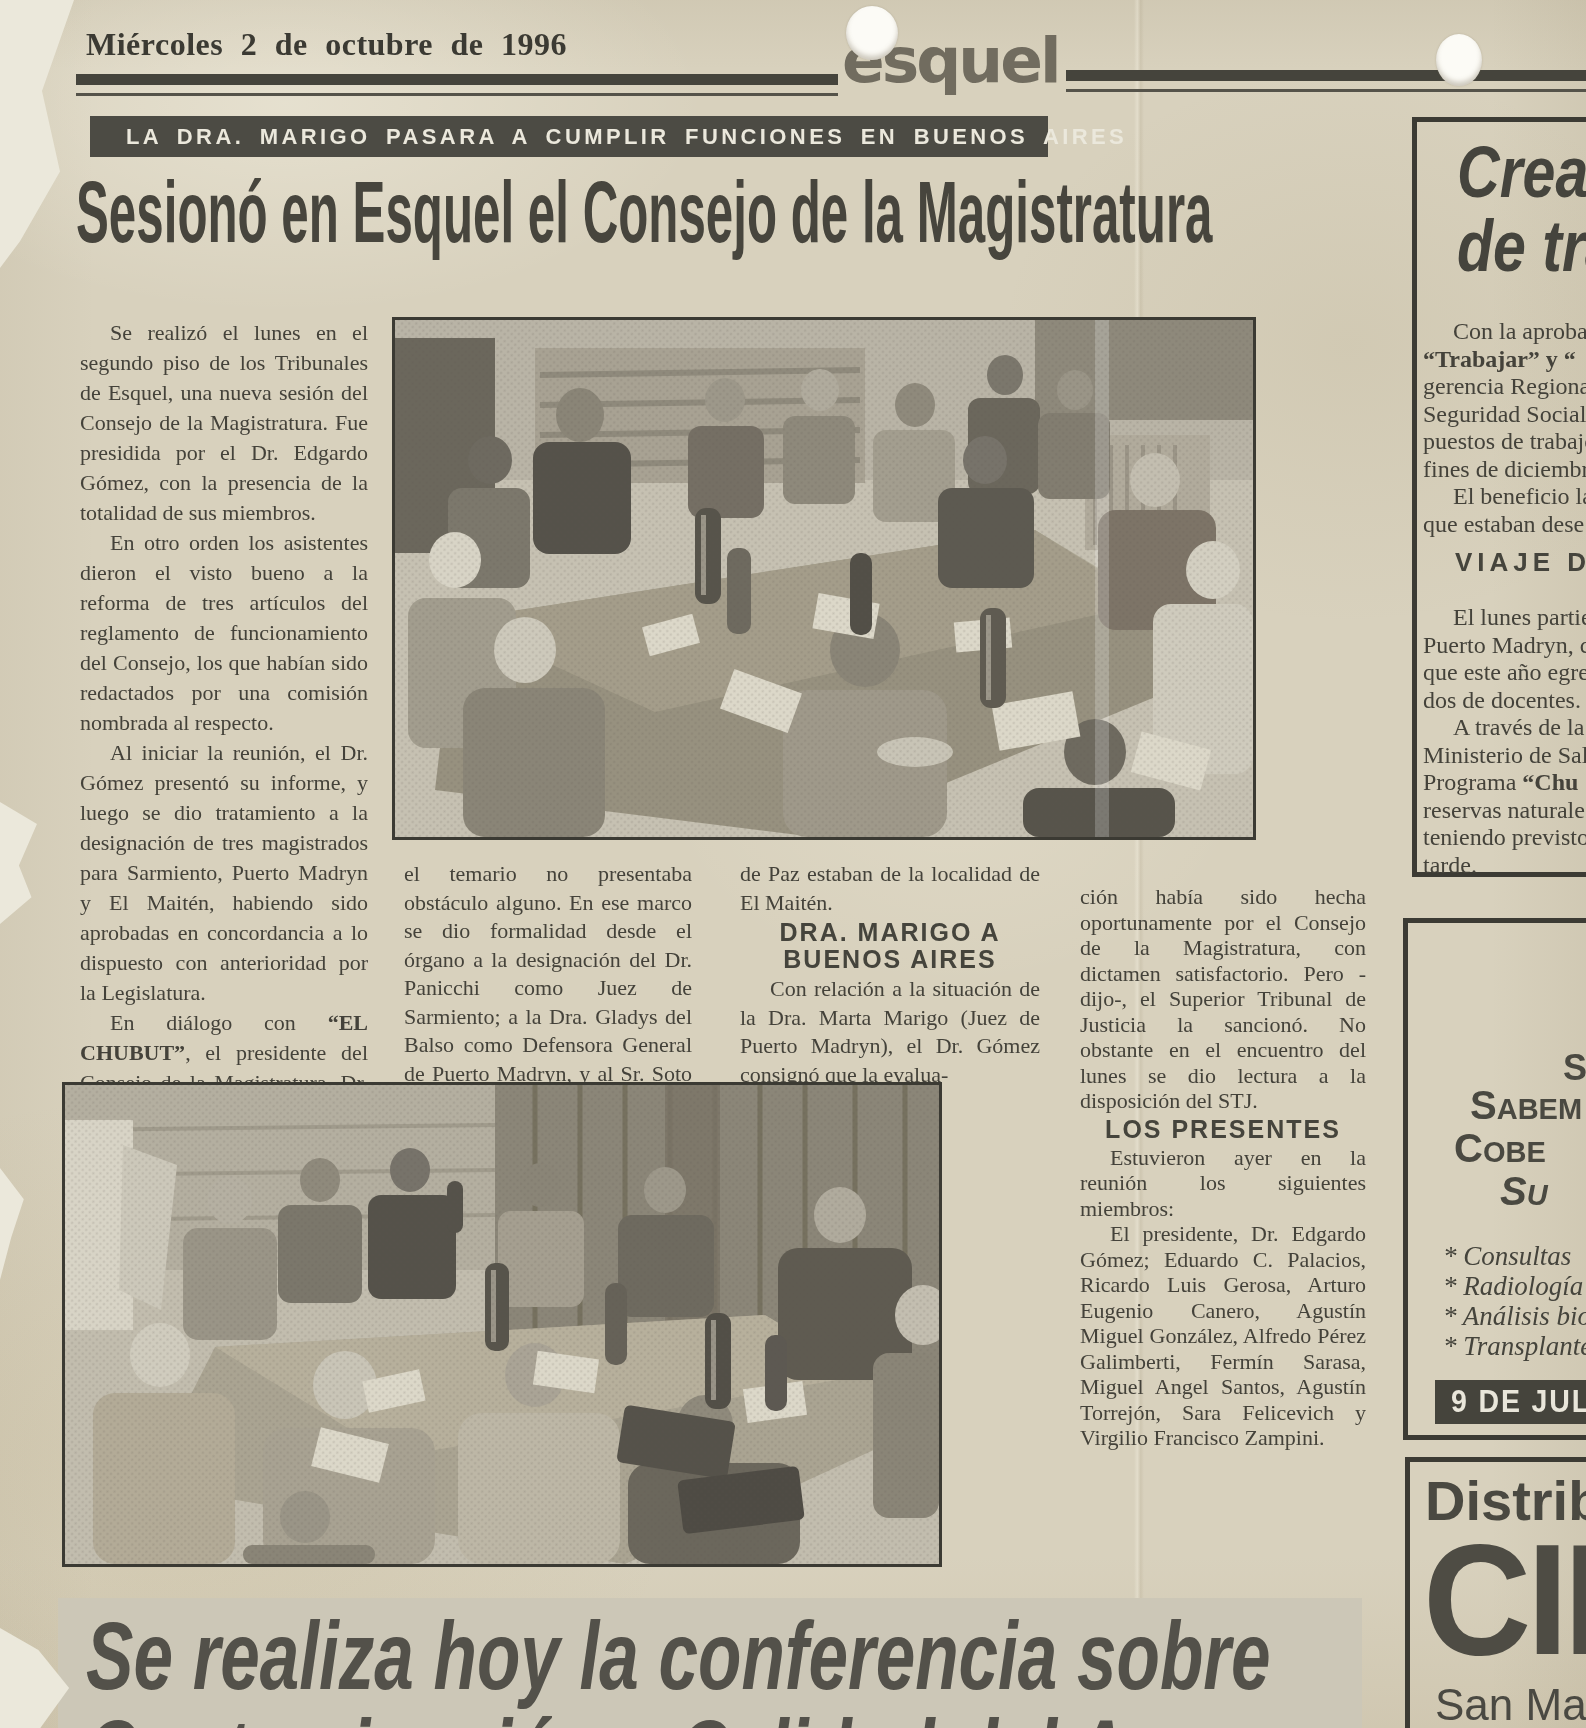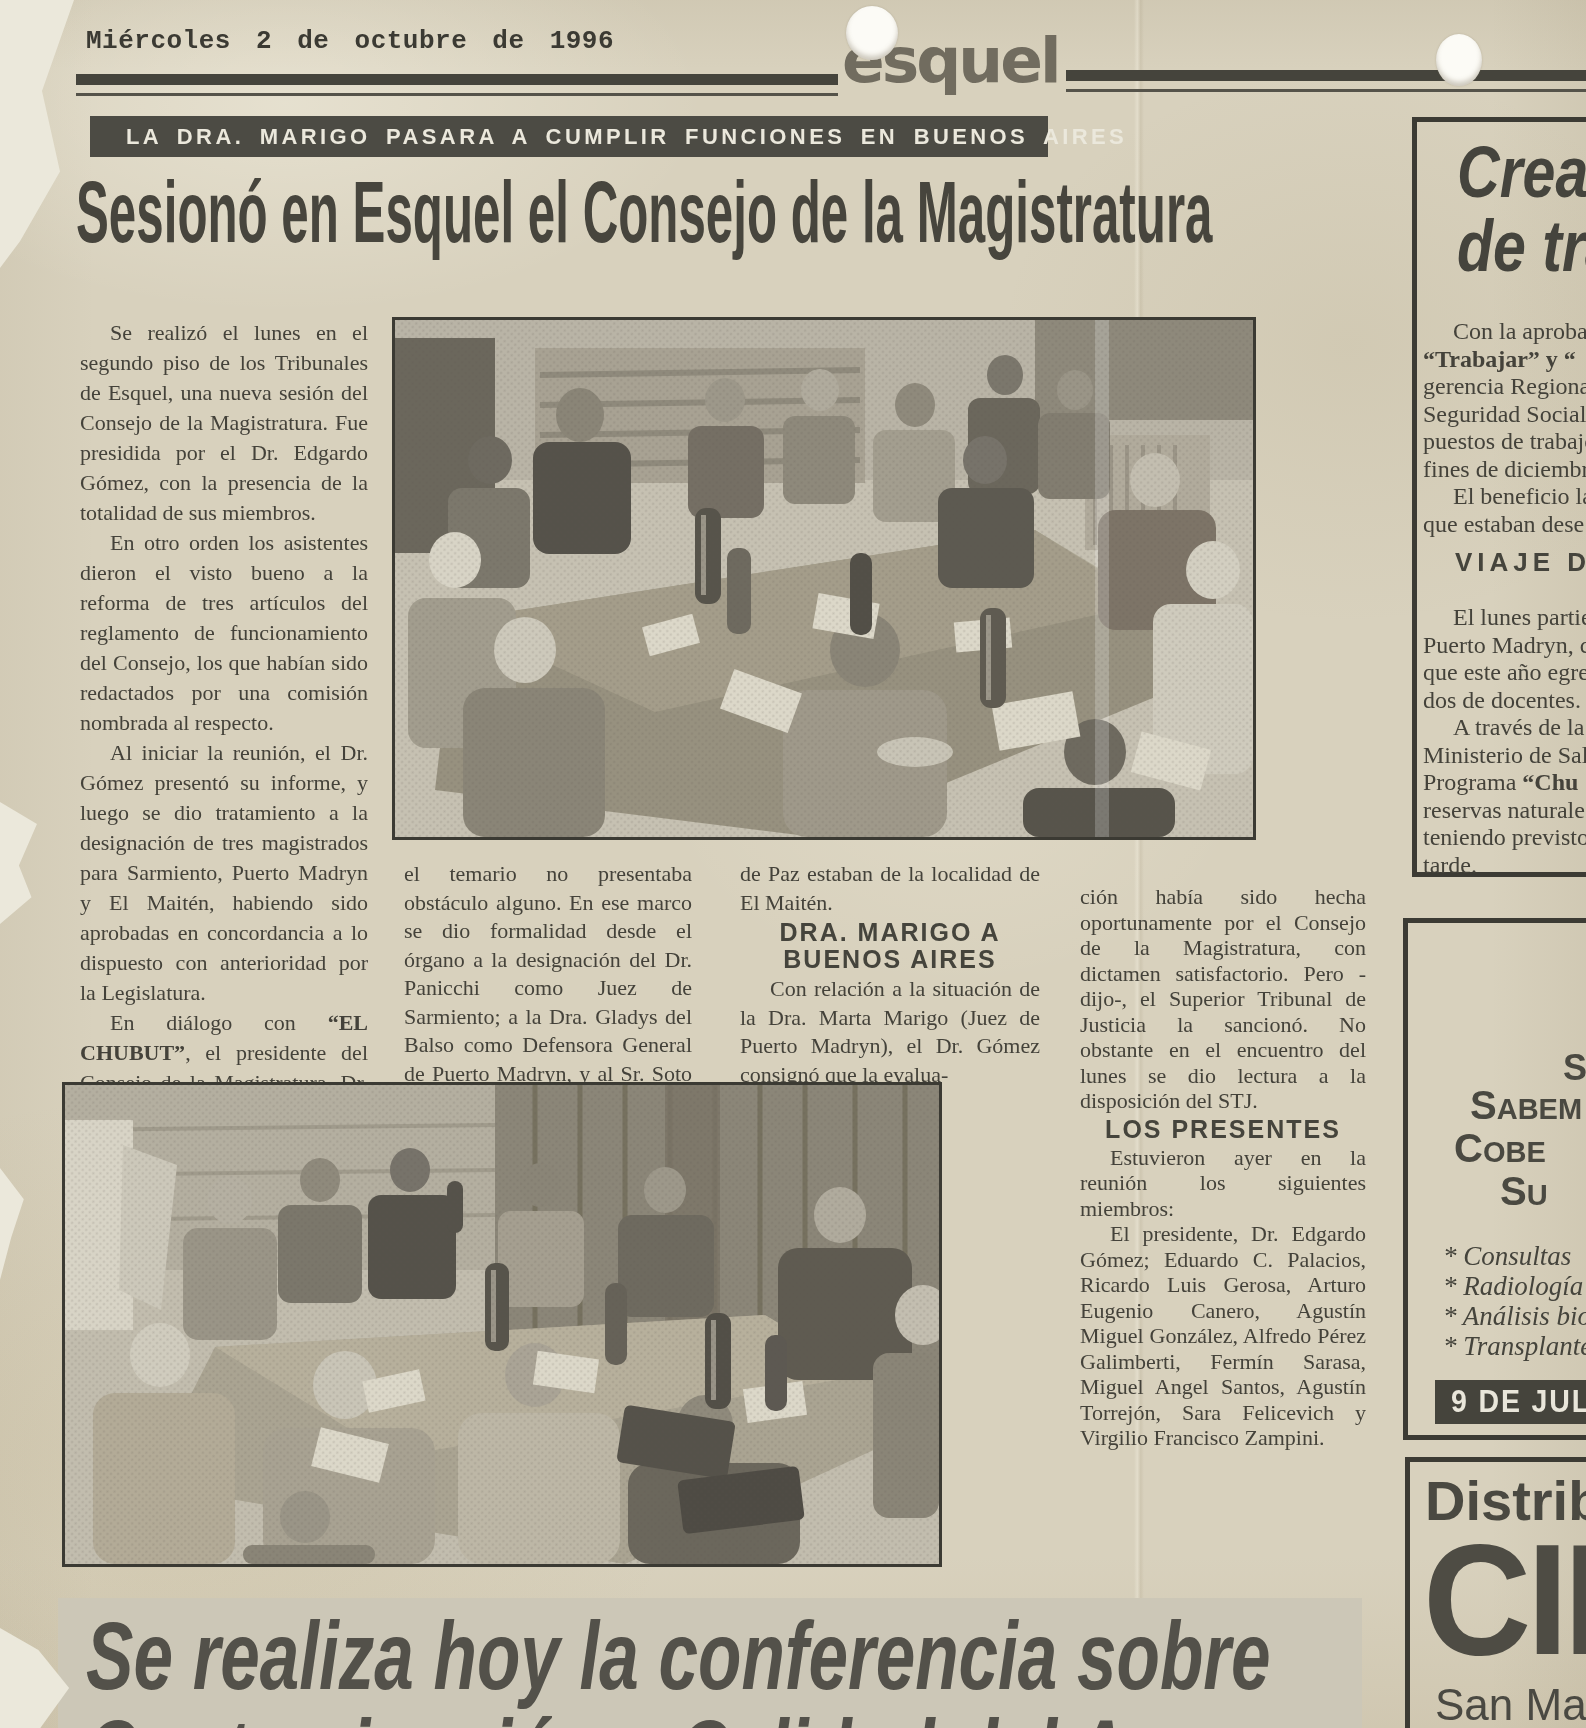--- a/index.html
+++ b/index.html
@@ -19,22 +19,22 @@
   .tear{position:absolute;background:#ebe8db;}
   .tear-tl{left:0;top:0;width:92px;height:268px;
     clip-path:polygon(0 0,74px 0,42px 34%,60px 64%,20px 90%,0 100%);}
   .tear-l1{left:0;top:802px;width:42px;height:122px;
     clip-path:polygon(0 0,88% 18%,45% 52%,75% 78%,0 100%);}
   .tear-l2{left:0;top:1168px;width:28px;height:112px;
     clip-path:polygon(0 0,85% 28%,40% 62%,0 100%);}
   .tear-bl{left:0;top:1628px;width:96px;height:100px;
     clip-path:polygon(0 0,40% 22%,72% 60%,42% 100%,0 100%);}
   
-  .date{position:absolute;left:86px;top:26px;font-family:Liberation Mono, monospace;
-    font-weight:bold;font-size:26px;color:#3b3a33;word-spacing:9px;letter-spacing:.5px;}
+  .date{position:absolute;left:86px;top:26px;font-family:Liberation Serif, serif;
+    font-weight:bold;font-size:32px;color:#3b3a33;word-spacing:9px;letter-spacing:.5px;}
   .rule{position:absolute;background:#45443c;}
   .rule-thin{background:#55534a;}
   .masthead{position:absolute;left:842px;top:24px;font-family:"DejaVu Sans",sans-serif;
     font-weight:bold;font-size:63px;letter-spacing:-3px;color:#716c5f;text-align:center;}
   .punch{position:absolute;background:#fcfbf6;border-radius:50%;
     box-shadow:inset 0 -4px 5px rgba(120,108,85,.35), 0 0 2px rgba(120,108,85,.3);}
   .punch-1{left:846px;top:6px;width:52px;height:54px;}
   .punch-2{left:1436px;top:34px;width:46px;height:52px;}
   
   .kicker{position:absolute;left:90px;top:116px;width:958px;height:41px;background:#4c4b44;
@@ -330,21 +330,21 @@
       <div class="sline">teniendo previsto</div>
       <div class="sline">tarde.</div>
     </div>
   </div>
 
   <div class="sbox sbox2">
 
     <div class="ad-s">S</div>
     <div class="adcaps" style="left:62px;top:160px;"><span class="big">S</span><span class="rest">ABEM</span></div>
     <div class="adcaps" style="left:46px;top:203px;"><span class="big">C</span><span class="rest">OBE</span></div>
-    <div class="adcaps" style="left:92px;top:246px;"><span class="big">S</span><span class="rest">U</span></div>
+    <div class="adcaps" style="left:92px;top:246px;font-style:italic;"><span class="big">S</span><span class="rest">U</span></div>
     <div class="adsvc" style="top:318px;">
       <div>* Consultas</div>
       <div>* Radiología</div>
       <div>* Análisis bioq</div>
       <div>* Transplantes</div>
     </div>
     <div class="adbanner">
       <span>9 DE JULIO</span>
     </div>
   </div>

